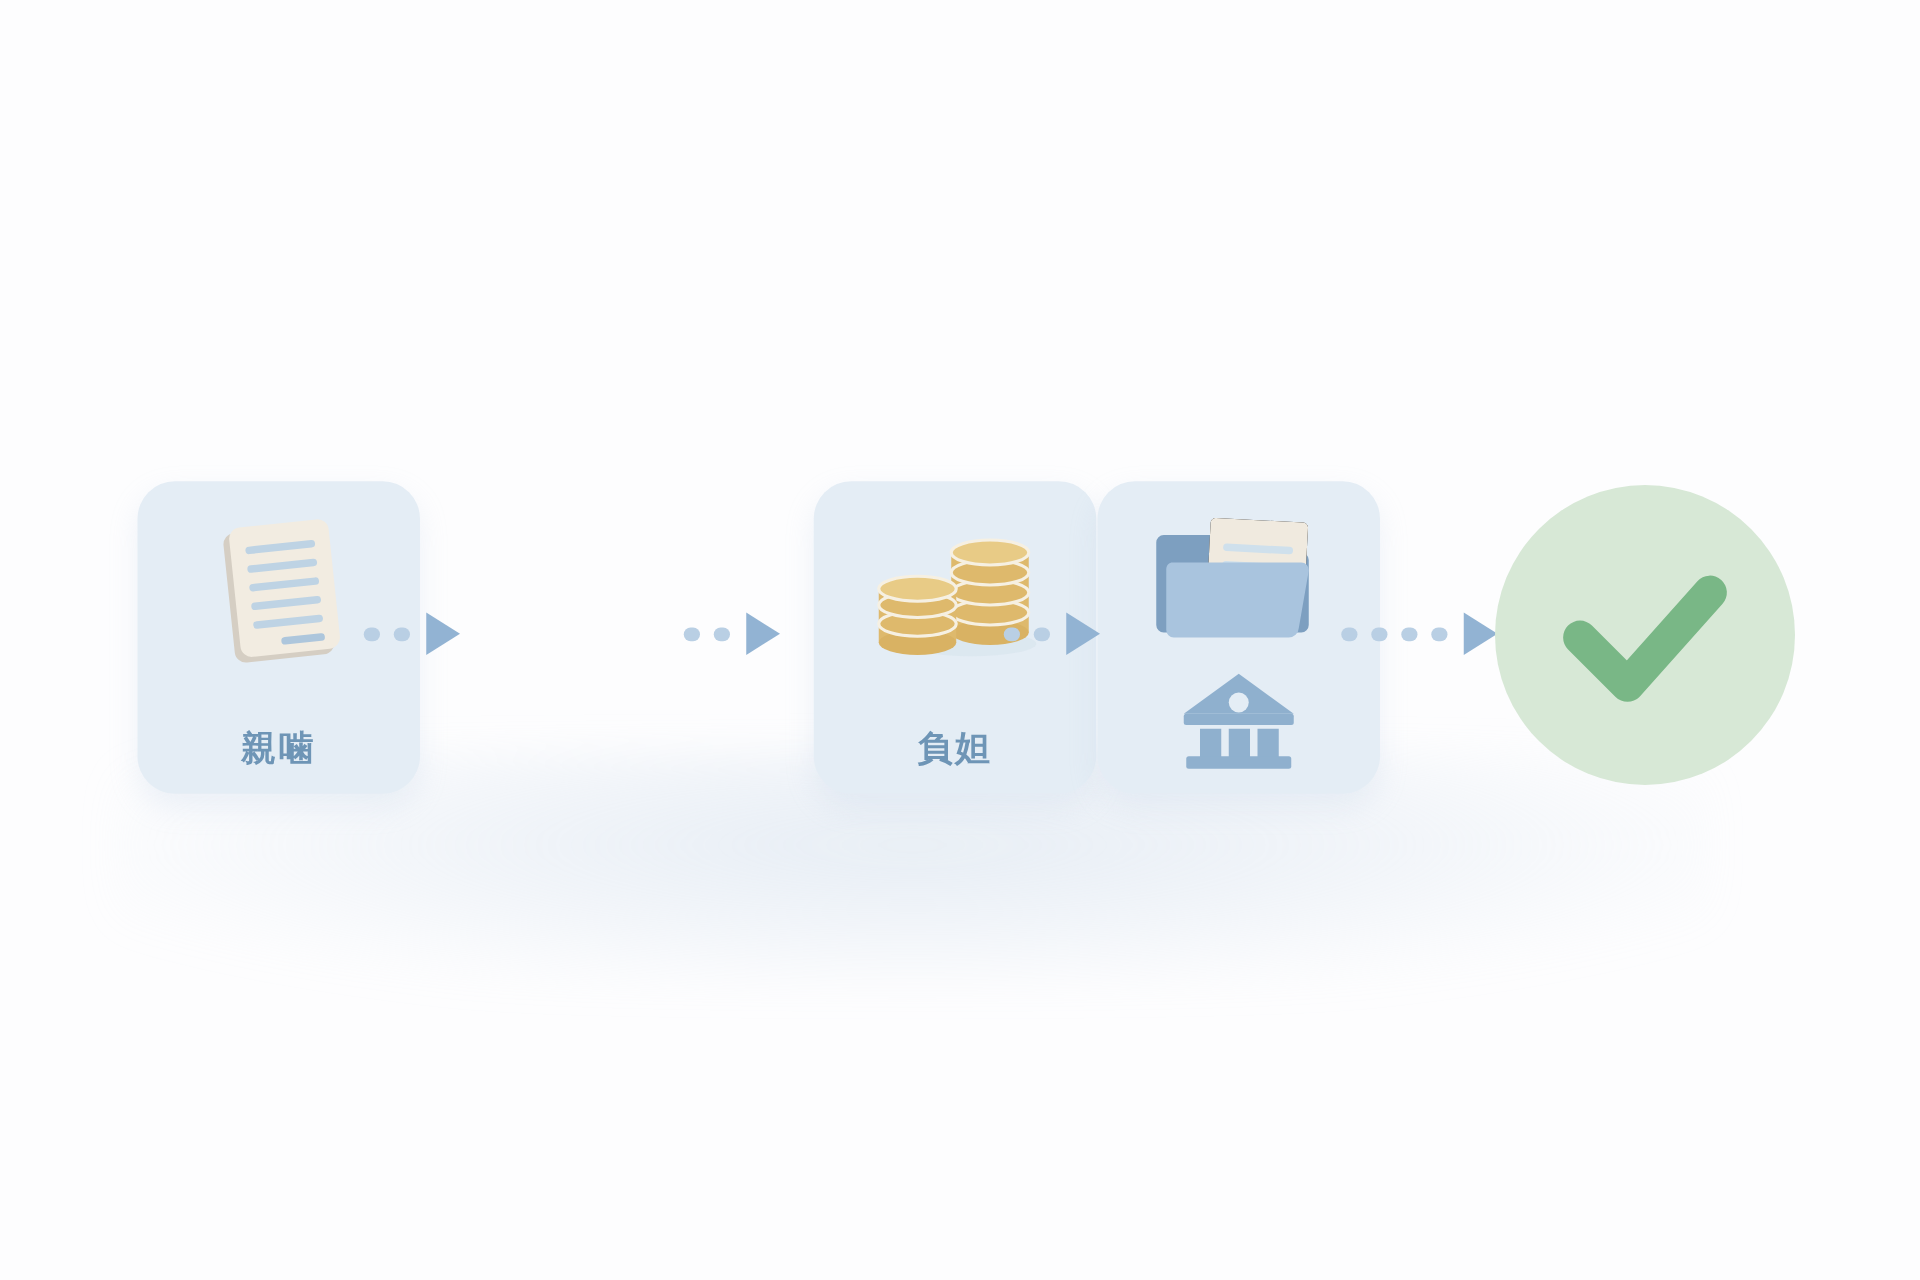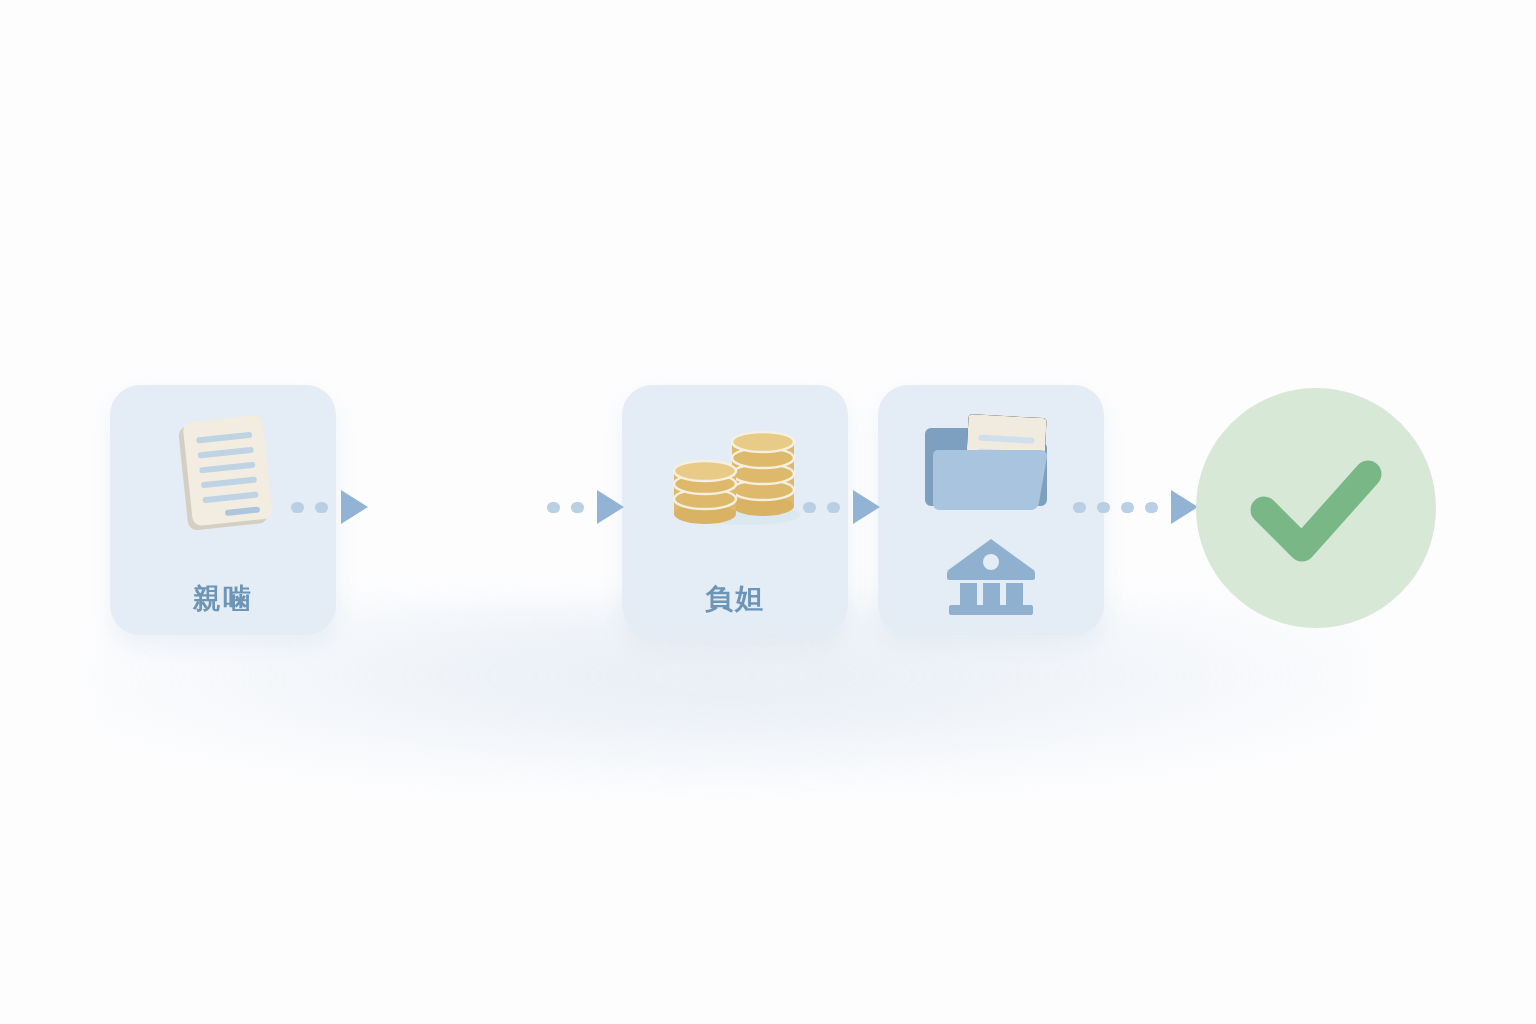--- a/index.html
+++ b/index.html
@@ -44,21 +44,21 @@
     position: absolute;
     top: 385px;
     width: 226px;
     height: 250px;
     border-radius: 30px;
     background: #e4edf5;
     box-shadow: 0 10px 22px rgba(186,206,226,0.22);
   }
   .card.c1 { left: 110px; }
   .card.c2 { left: 366px; }
-  .card.c3 { left: 622px; }
+  .card.c3 { left: 651px; }
   .card.c4 { left: 878px; }
 
   .card-icon {
     position: absolute;
     left: 0;
     top: 26px;
     width: 226px;
     height: 126px;
     display: flex;
     align-items: center;

